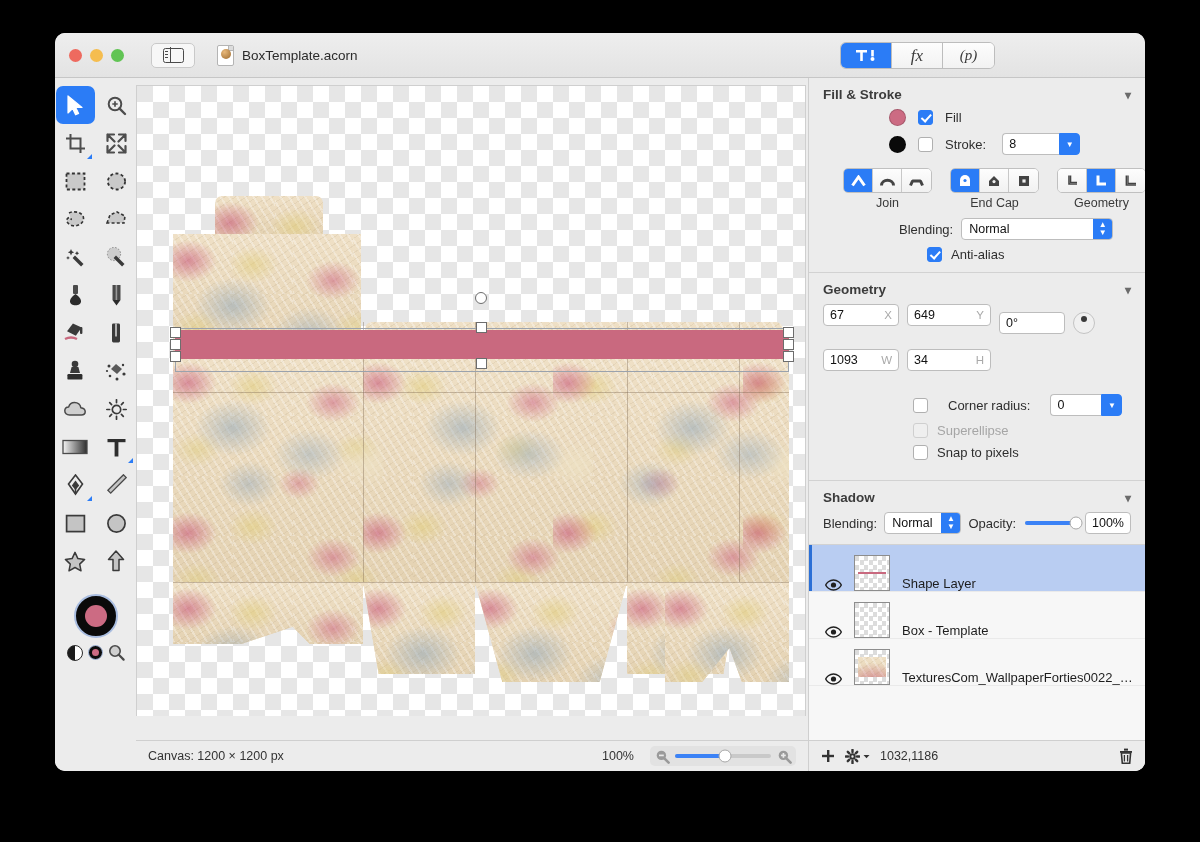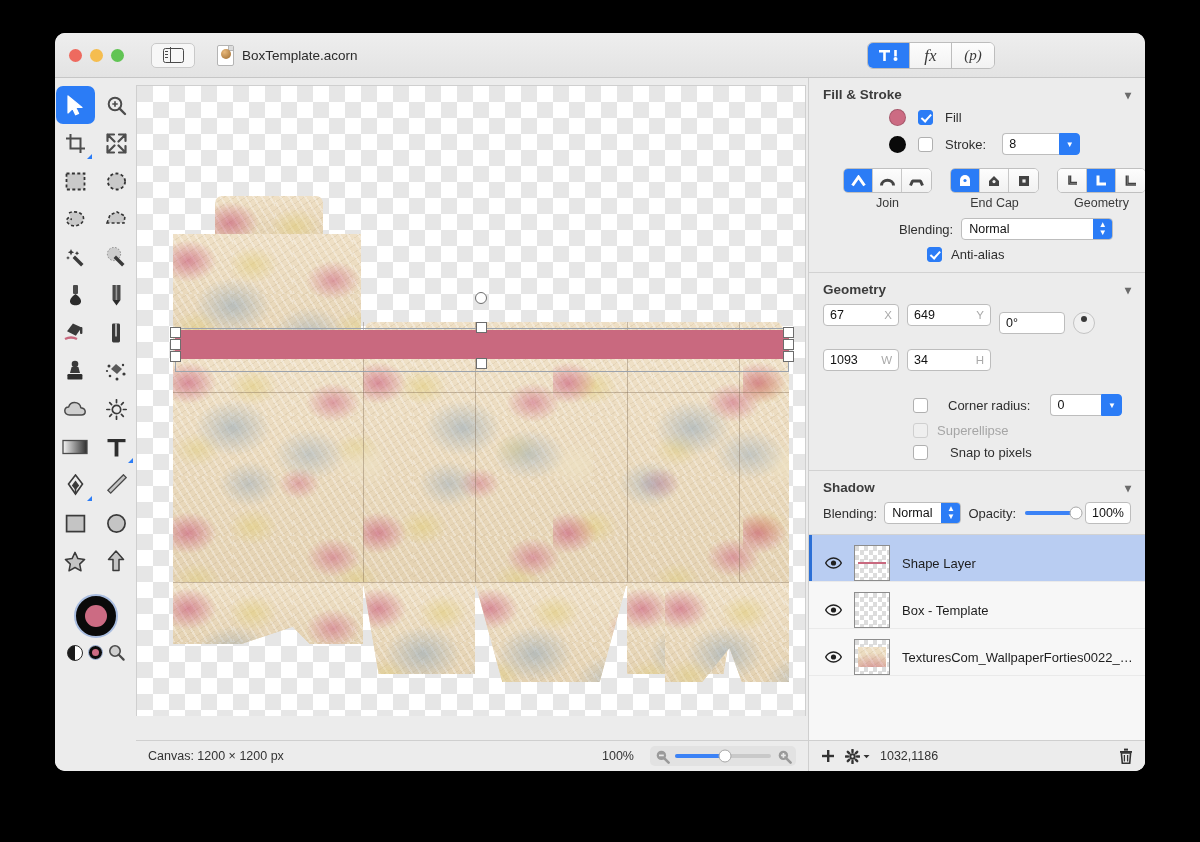--- a/index.html
+++ b/index.html
@@ -89,21 +89,21 @@
   .seg-group {
     position: absolute; right: 150px; top: 9px;
     display: flex;
     border: 1px solid #bdbdbd;
     border-radius: 6px;
     overflow: hidden;
     height: 27px;
     background: #fbfbfb;
   }
   .seg {
-    width: 42px;
+    width: 51px;
     display:flex; align-items:center; justify-content:center;
     border-right: 1px solid #bdbdbd;
     font-size: 15px; color:#3a3a3a;
     background: linear-gradient(#fdfdfd,#f2f2f2);
     text-align: center;
   }
   .seg:last-child { border-right:none; }
   .seg.active { background: #2b7cf6; color:#fff; }
   .seg .fx { font-family:"Liberation Serif", serif; font-style: italic; font-size: 17px; }
   .seg .pp { font-family:"Liberation Serif", serif; font-style: italic; font-size: 15px; }
@@ -293,21 +293,21 @@
   .geo-suffix { position:absolute; right:7px; top:0; height:22px; display:flex;align-items:center;
                 font-size:11.5px; color:#a9a9a9; }
   .rot-knob { width:22px;height:22px;border-radius:50%;background:#f0f0f0;border:1px solid #c4c4c4;
               display:flex;align-items:center;justify-content:center;}
   .rot-knob i { width:6px;height:6px;border-radius:50%;background:#3a3a3a;display:block;
                 position:relative; top:-4px;}
 
   
   .layers { flex:1; overflow:hidden; background:#f7f7f7; border-top:1px solid #d2d2d2;}
   .layer {
-    height:47px; display:flex; align-items:center; padding: 10px 10px 0 16px; gap:12px;
+    height:47px; display:flex; align-items:flex-end; padding: 10px 10px 0 16px; gap:12px;
     border-bottom:1px solid #eaeaea; position:relative;
   }
   .layer.sel { background:#b9cdf2; }
   .layer.sel:before{content:"";position:absolute;left:0;top:0;bottom:0;width:3px;background:#2b6fd6;}
   .eye { width:17px; display:flex;align-items:center;justify-content:center;color:#202020;}
   .thumb { width:36px;height:36px;border:1px solid #8d8d8d; flex:0 0 36px;
            background: repeating-conic-gradient(#ffffff 0% 25%, #dcdcdc 0% 50%) 0 0 / 9px 9px;
            position:relative; overflow:hidden;}
   .thumb .bar { position:absolute; left:3px; right:3px; top:16px; height:2px; background:#c9697f;}
   .layer-name { font-size:13px; color:#1d1d1d; white-space:nowrap; overflow:hidden; text-overflow:ellipsis;}
@@ -783,21 +783,21 @@
           <span class="num-field" style="flex:1">0</span>
           <span class="step-btn">▼</span>
         </span>
       </div>
 
       <div class="row" style="padding-left:104px; gap:9px;">
         <span class="cbx dis"></span>
         <span class="lbl dis">Superellipse</span>
       </div>
 
-      <div class="row" style="padding-left:104px; gap:22px; margin-bottom:10px;">
+      <div class="row" style="padding-left:104px; gap:9px; margin-bottom:20px;">
         <span class="cbx"></span>
         <span class="lbl">Snap to pixels</span>
       </div>
 
       <div class="hr"></div>
 
       <div class="sec-header">
         <span>Shadow</span>
         <span class="chev">▾</span>
       </div>

